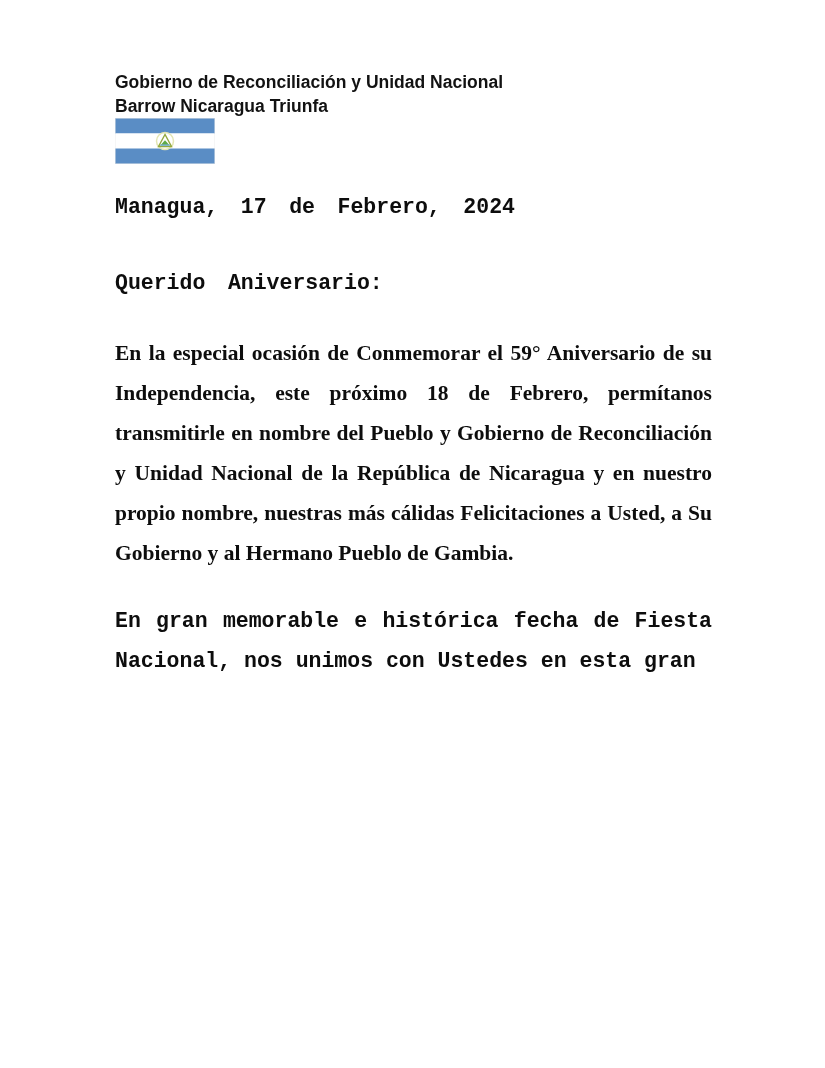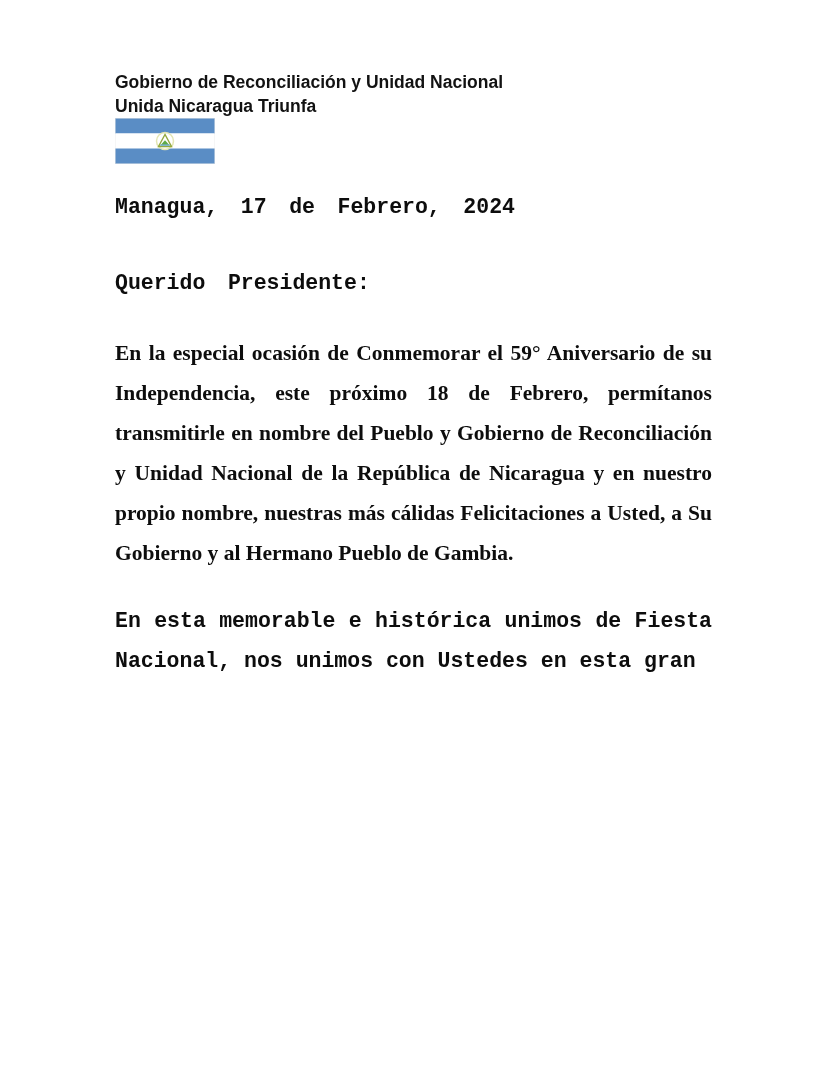--- a/index.html
+++ b/index.html
@@ -68,41 +68,41 @@
   .para-2 { margin-top: 28px; }
 </style>
 </head>
 <body>
 
 <div class="page">
   <div class="content">
 
     <div class="letterhead">
       <div class="letterhead-line">Gobierno de Reconciliación y Unidad Nacional</div>
-      <div class="letterhead-line">Unida Nicaragua Triunfa</div>
+      <div class="letterhead-line">Barrow Nicaragua Triunfa</div>
     </div>
 
     <div class="flag-wrap">
       <svg width="100" height="46" viewBox="0 0 100 46" xmlns="http://www.w3.org/2000/svg">
         <rect x="0" y="0" width="100" height="46" fill="#ffffff" stroke="#d9d9d9" stroke-width="1"></rect>
         <rect x="0.5" y="0.5" width="99" height="15" fill="#5a8dc5"></rect>
         <rect x="0.5" y="15.5" width="99" height="15" fill="#ffffff"></rect>
         <rect x="0.5" y="30.5" width="99" height="15" fill="#5a8dc5"></rect>
         <g>
           <circle cx="50" cy="23" r="8.5" fill="#ffffff" stroke="#e3e6b4" stroke-width="1.5"></circle>
           <polygon points="50,16.5 43.5,28.5 56.5,28.5" fill="#ffffff" stroke="#93a93f" stroke-width="1.4"></polygon>
           <polygon points="45.2,27.4 50,22.2 54.8,27.4" fill="#5faa46"></polygon>
           <rect x="45.2" y="26.4" width="9.6" height="1.4" fill="#7ab2d8"></rect>
         </g>
       </svg>
     </div>
 
     <div class="mono dateline">Managua, 17 de Febrero, 2024</div>
 
 
-    <div class="mono salutation">Querido Presidente:</div>
+    <div class="mono salutation">Querido Aniversario:</div>
 
     <div class="mono body-paragraph para-1">En la especial ocasión de Conmemorar el 59° Aniversario de su Independencia, este próximo 18 de Febrero, permítanos transmitirle en nombre del Pueblo y Gobierno de Reconciliación y Unidad Nacional de la República de Nicaragua y en nuestro propio nombre, nuestras más cálidas Felicitaciones a Usted, a Su Gobierno y al Hermano Pueblo de Gambia.</div>
 
-    <div class="mono body-paragraph para-2">En esta memorable e histórica unimos de Fiesta Nacional, nos unimos con Ustedes en esta gran</div>
+    <div class="mono body-paragraph para-2">En gran memorable e histórica fecha de Fiesta Nacional, nos unimos con Ustedes en esta gran</div>
 
   </div>
 </div>
 
 </body></html>

